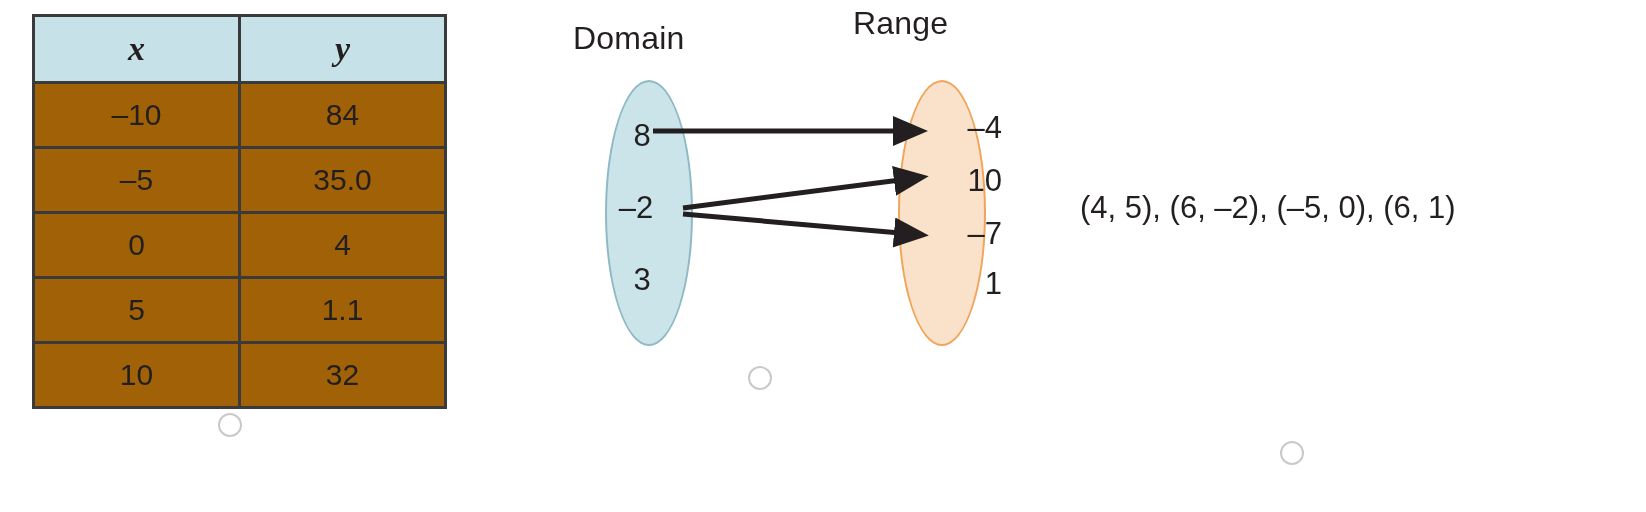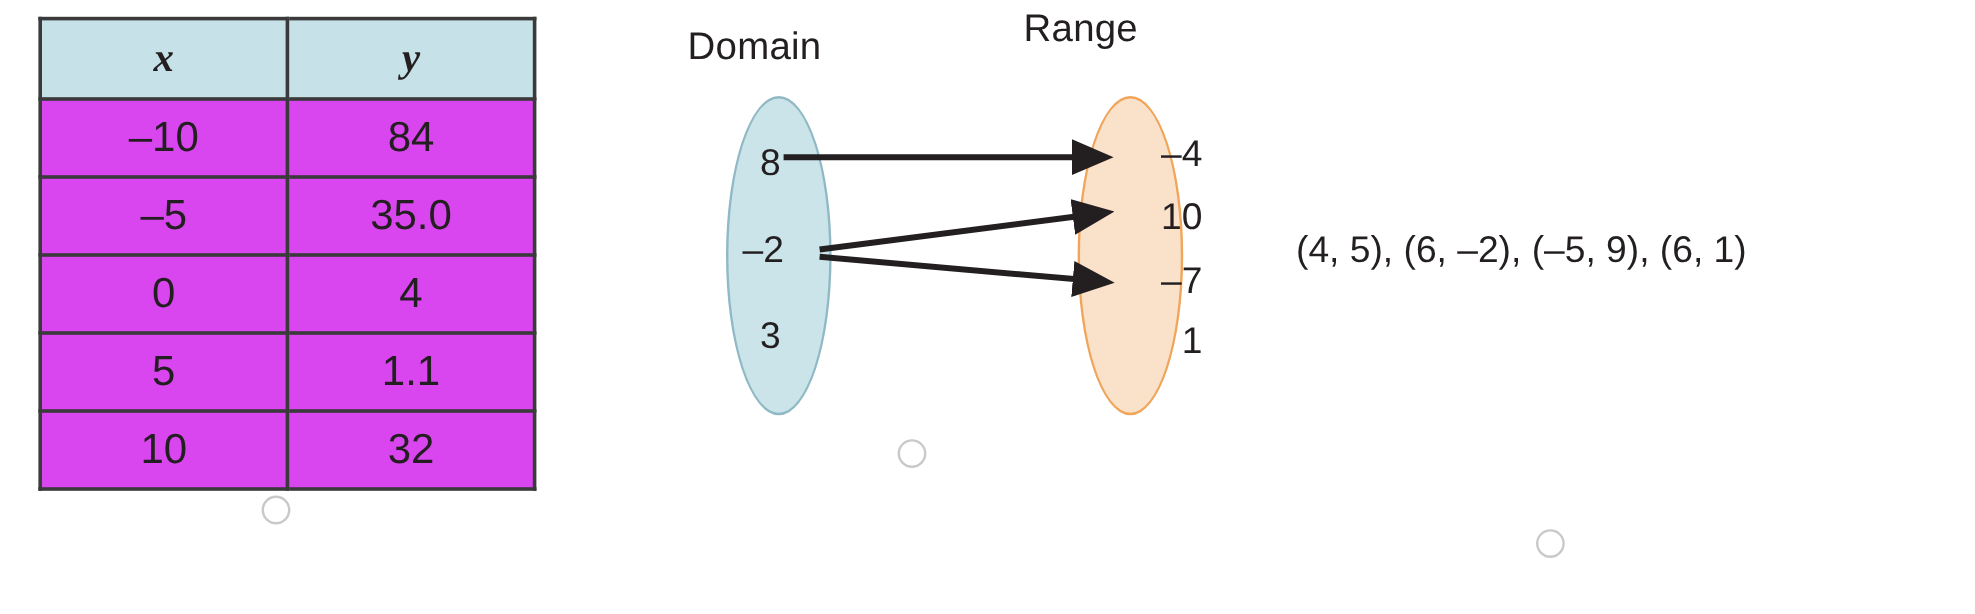--- a/index.html
+++ b/index.html
@@ -28,25 +28,25 @@
     border: 3px solid #3a3a3a;
     table-layout: fixed;
   }
   table.xy-table th,
   table.xy-table td {
     border: 3px solid #3a3a3a;
     width: 203px;
     height: 62px;
     text-align: center;
     vertical-align: middle;
-    font-size: 35px;
+    font-size: 30px;
     font-weight: 400;
     color: #231f20;
     padding: 0;
-    background: #d946ef;
+    background: #a16207;
   }
   table.xy-table th {
     background: #c6e1e8;
     font-family: "Liberation Serif", serif;
     font-style: italic;
     font-weight: 700;
     font-size: 34px;
     height: 64px;
   }
 
@@ -200,18 +200,18 @@
         <path d="M0,0 L7,3 L0,6 z" fill="#231f20"></path>
       </marker>
     </defs>
     <line x1="103" y1="131" x2="349" y2="131" stroke="#231f20" stroke-width="5" marker-end="url(#arrowhead)"></line>
     <line x1="133" y1="208" x2="350" y2="180" stroke="#231f20" stroke-width="5" marker-end="url(#arrowhead)"></line>
     <line x1="133" y1="214" x2="350" y2="233" stroke="#231f20" stroke-width="5" marker-end="url(#arrowhead)"></line>
   </svg>
 </div>
 
 <div id="option-pairs">
-  <span>(4, 5), (6, –2), (–5, 9), (6, 1)</span>
+  <span>(4, 5), (6, –2), (–5, 0), (6, 1)</span>
 </div>
 
 <div class="radio" id="radio-table"></div>
 <div class="radio" id="radio-mapping"></div>
 <div class="radio" id="radio-pairs"></div>
 
 </body></html>

